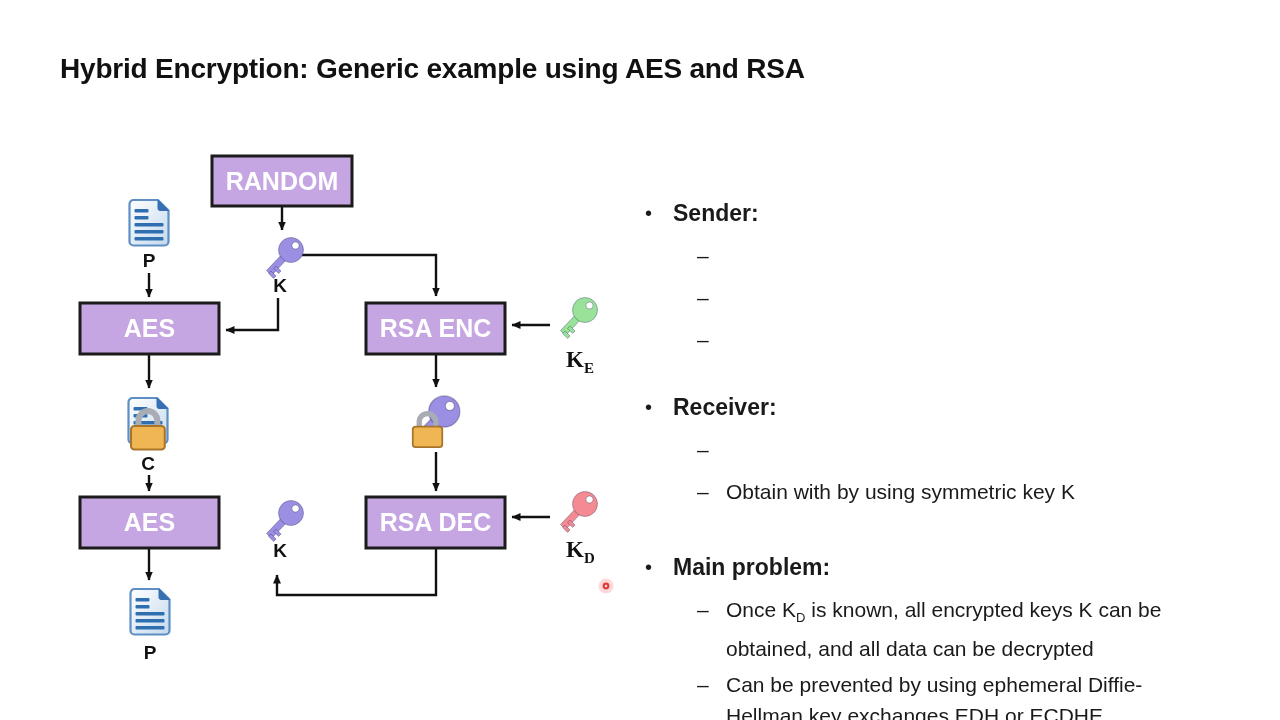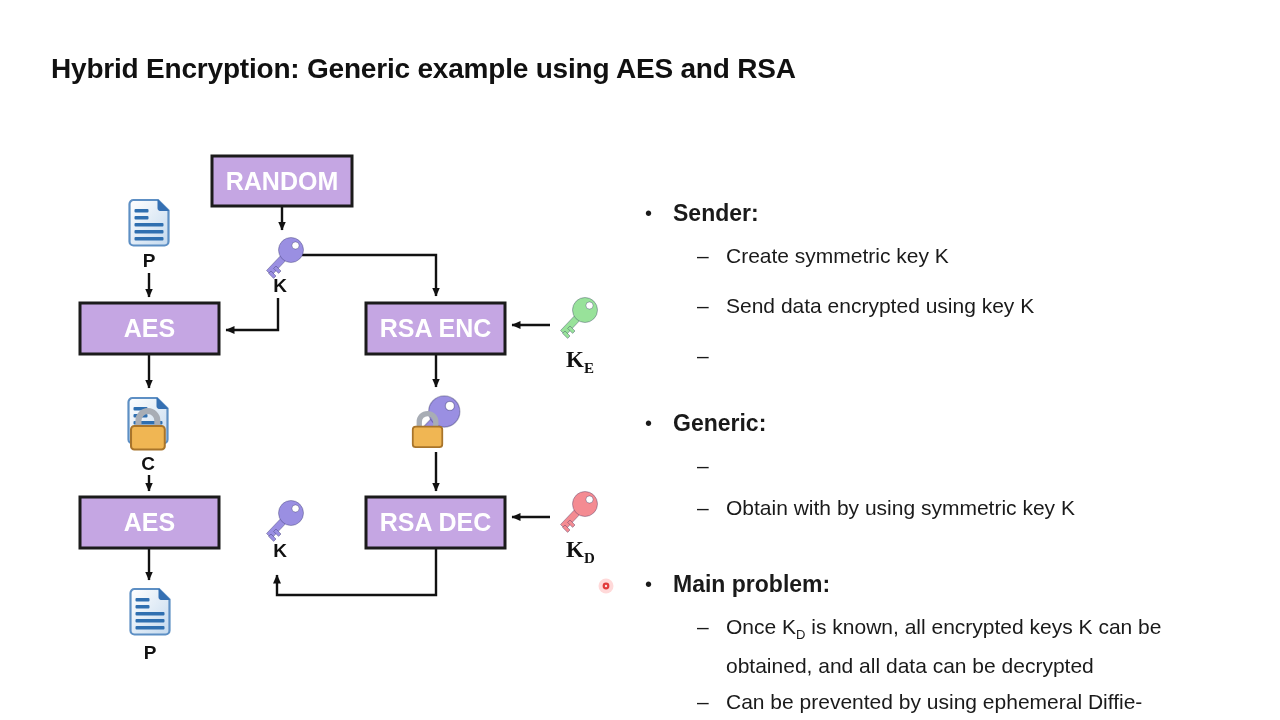--- a/index.html
+++ b/index.html
@@ -3,21 +3,21 @@
 <meta charset="utf-8">
 <style>
   html,body{margin:0;padding:0;}
   body{
     width:1280px;height:720px;position:relative;overflow:hidden;
     background:#ffffff;
     font-family:"Liberation Sans",sans-serif;
     color:#1a1a1a;
   }
   .slide-title{
-    position:absolute;left:51px;top:52px;margin:0;
+    position:absolute;left:60px;top:52px;margin:0;
     font-size:28px;font-weight:bold;color:#111;line-height:34px;
     letter-spacing:-0.2px;
   }
   svg.diagram{position:absolute;left:0;top:0;}
   .box-label{
     font-family:"Liberation Sans",sans-serif;font-weight:bold;
     font-size:25px;fill:#ffffff;text-anchor:middle;
   }
   .node-label{
     font-family:"Liberation Sans",sans-serif;font-weight:bold;
@@ -136,35 +136,33 @@
 
 <div class="panel">
 
   <section class="sec">
     <div class="sec-title-row">
       <span class="bullet">•</span>
       <h2 class="sec-title">Sender:</h2>
     </div>
     <div class="item">
       <span class="dash">–</span>
-      <p><span>Create symmetric key K</span><sub></sub><span></span></p>
     </div>
     <div class="item">
       <span class="dash">–</span>
-      <p><span>Send data encrypted using key K</span><sub></sub><span></span></p>
     </div>
     <div class="item">
       <span class="dash">–</span>
     </div>
   </section>
 
   <section class="sec">
     <div class="sec-title-row">
       <span class="bullet">•</span>
-      <h2 class="sec-title">Generic:</h2>
+      <h2 class="sec-title">Receiver:</h2>
     </div>
     <div class="item">
       <span class="dash">–</span>
     </div>
     <div class="item">
       <span class="dash">–</span>
       <p><span>Obtain with by using symmetric key K</span><sub></sub><span></span></p>
     </div>
   </section>
 

